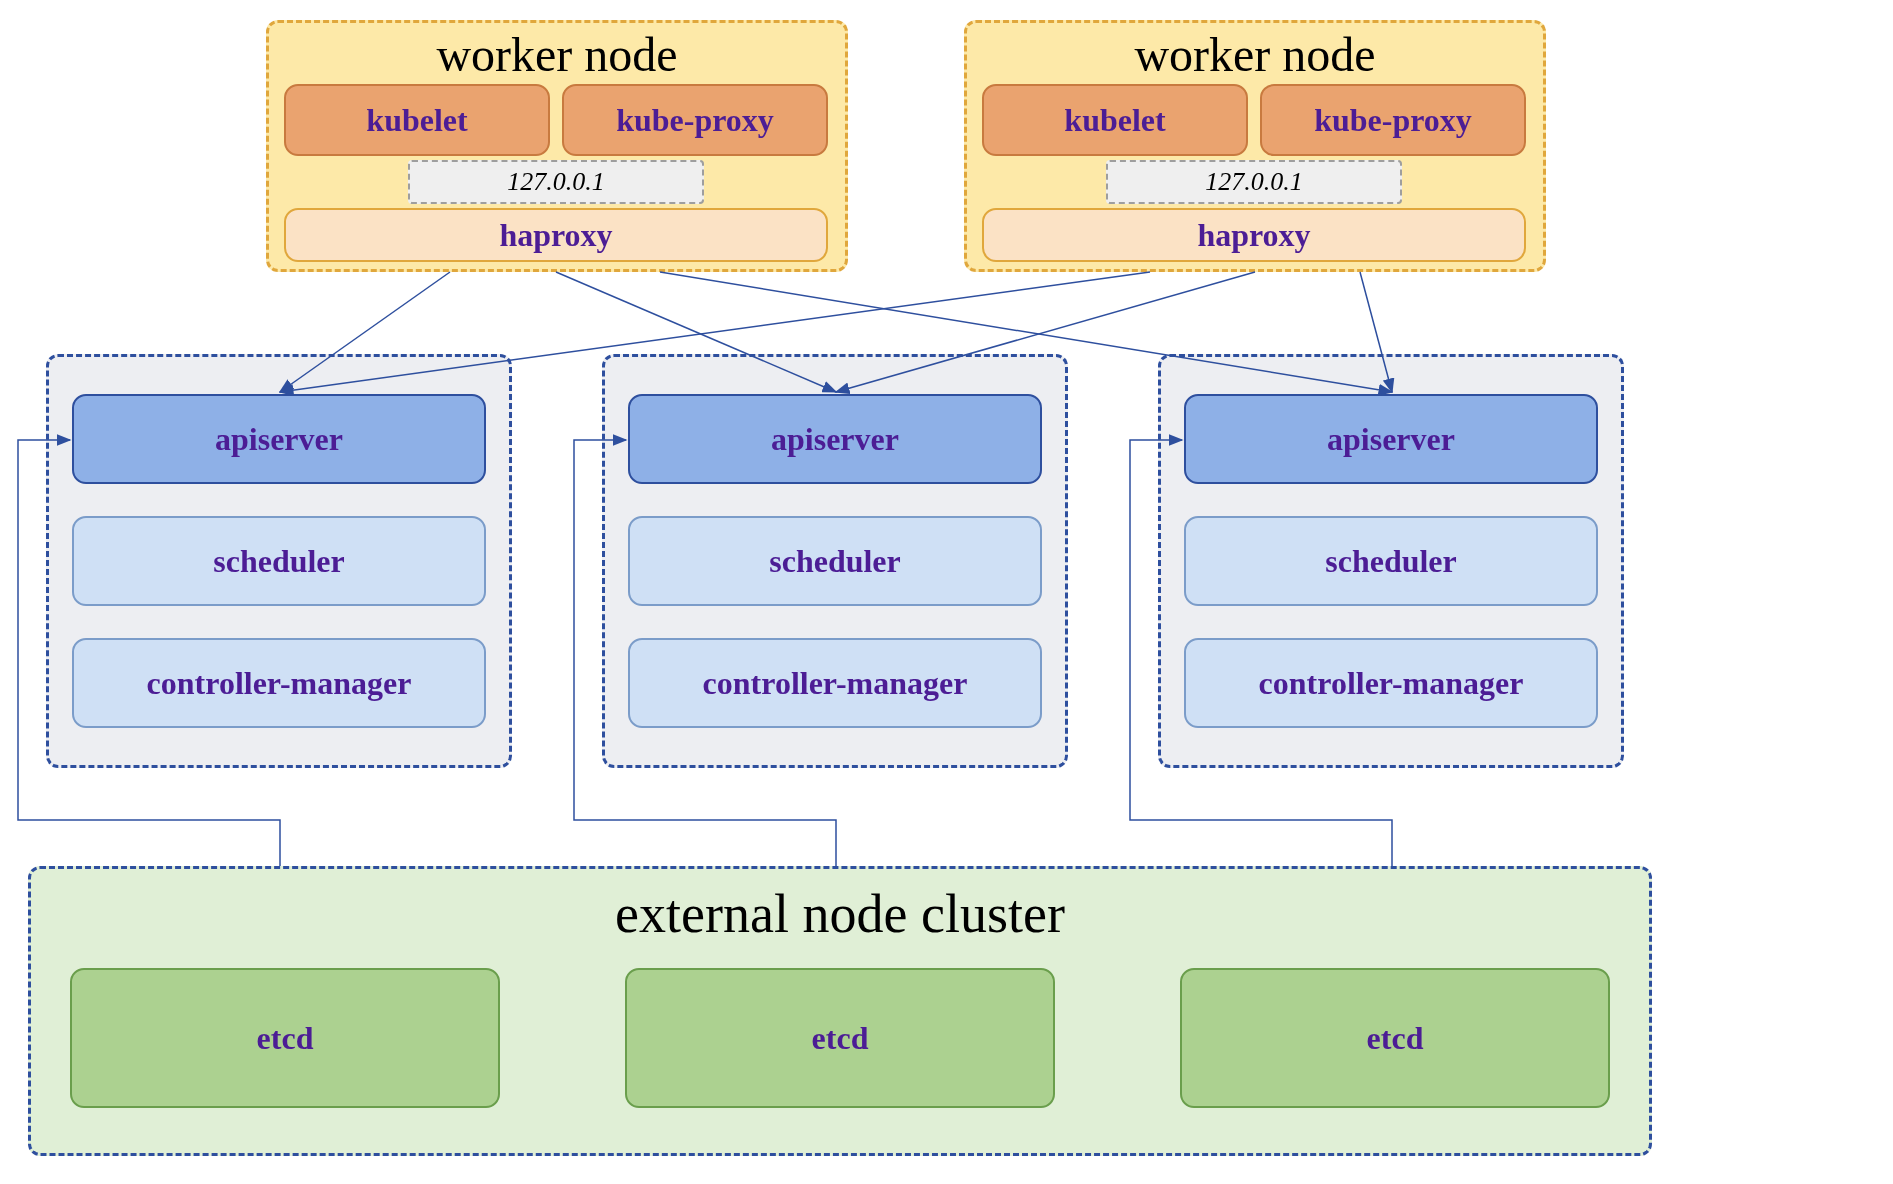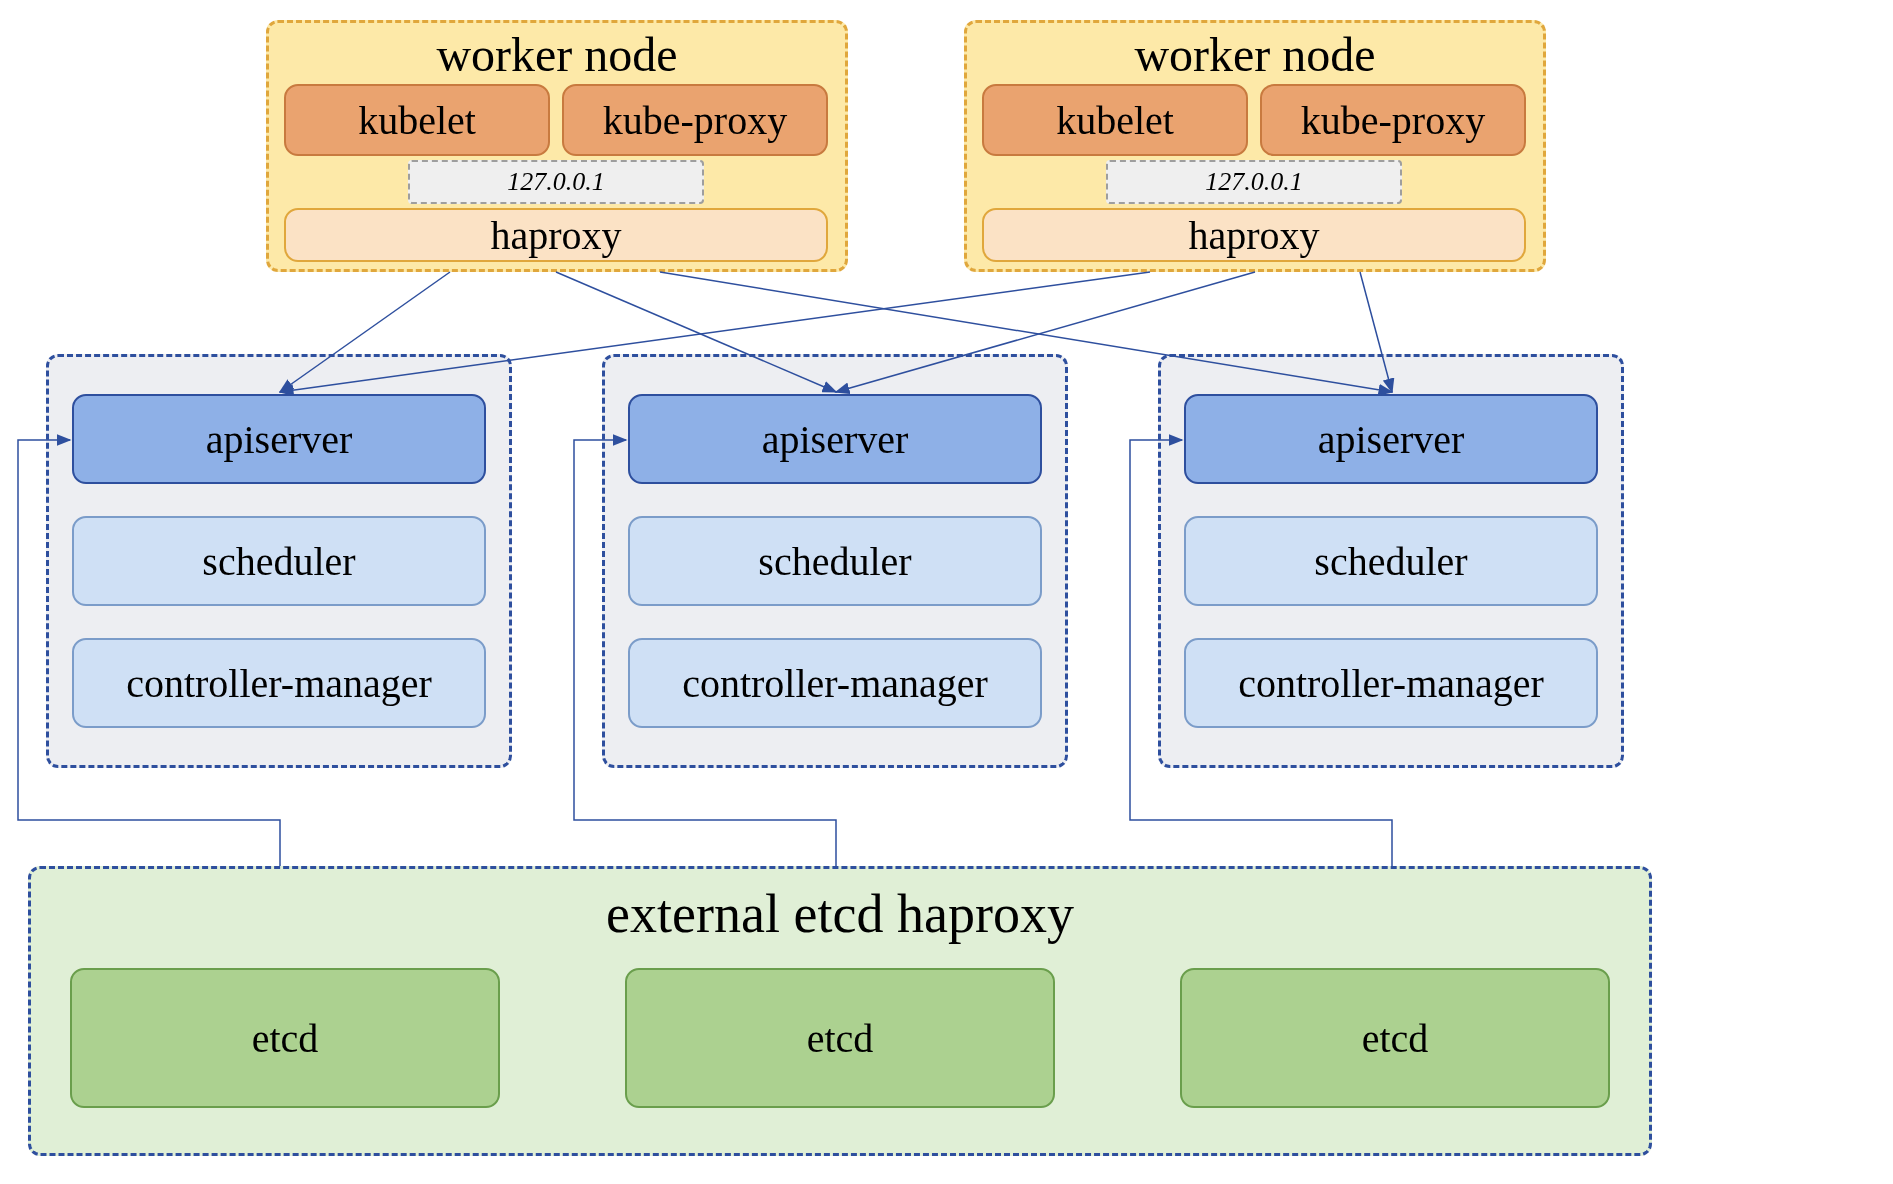--- a/index.html
+++ b/index.html
@@ -33,22 +33,23 @@
     justify-content: center;
   }
   .title {
     position: absolute;
     text-align: center;
     width: 100%;
     font-size: 48px;
     color: #000;
   }
   .comp-label {
-    font-size: 40px;
-    color: #000000;
+    font-size: 32px;
+    color: #4c1d95;
+    font-weight: bold;
   }
   .small-label {
     font-size: 26px;
     color: #000;
     font-style: italic;
   }
   .etcd-title {
     font-size: 54px;
   }
   svg.arrows {
@@ -124,21 +125,21 @@
     <span class="comp-label">apiserver</span>
   </div>
   <div class="solid-box" style="left:1184px; top:516px; width:414px; height:90px; background:#cfe0f5; border-color:#7b9cc9;">
     <span class="comp-label">scheduler</span>
   </div>
   <div class="solid-box" style="left:1184px; top:638px; width:414px; height:90px; background:#cfe0f5; border-color:#7b9cc9;">
     <span class="comp-label">controller-manager</span>
   </div>
 
   <div class="box" style="left:28px; top:866px; width:1624px; height:290px; background:#e0efd6; border-color:#2e4f9e;">
-    <div class="title etcd-title" style="top:14px;">external etcd haproxy</div>
+    <div class="title etcd-title" style="top:14px;">external node cluster</div>
   </div>
   <div class="solid-box" style="left:70px; top:968px; width:430px; height:140px; background:#acd190; border-color:#6a9e4c;">
     <span class="comp-label">etcd</span>
   </div>
   <div class="solid-box" style="left:625px; top:968px; width:430px; height:140px; background:#acd190; border-color:#6a9e4c;">
     <span class="comp-label">etcd</span>
   </div>
   <div class="solid-box" style="left:1180px; top:968px; width:430px; height:140px; background:#acd190; border-color:#6a9e4c;">
     <span class="comp-label">etcd</span>
   </div>

